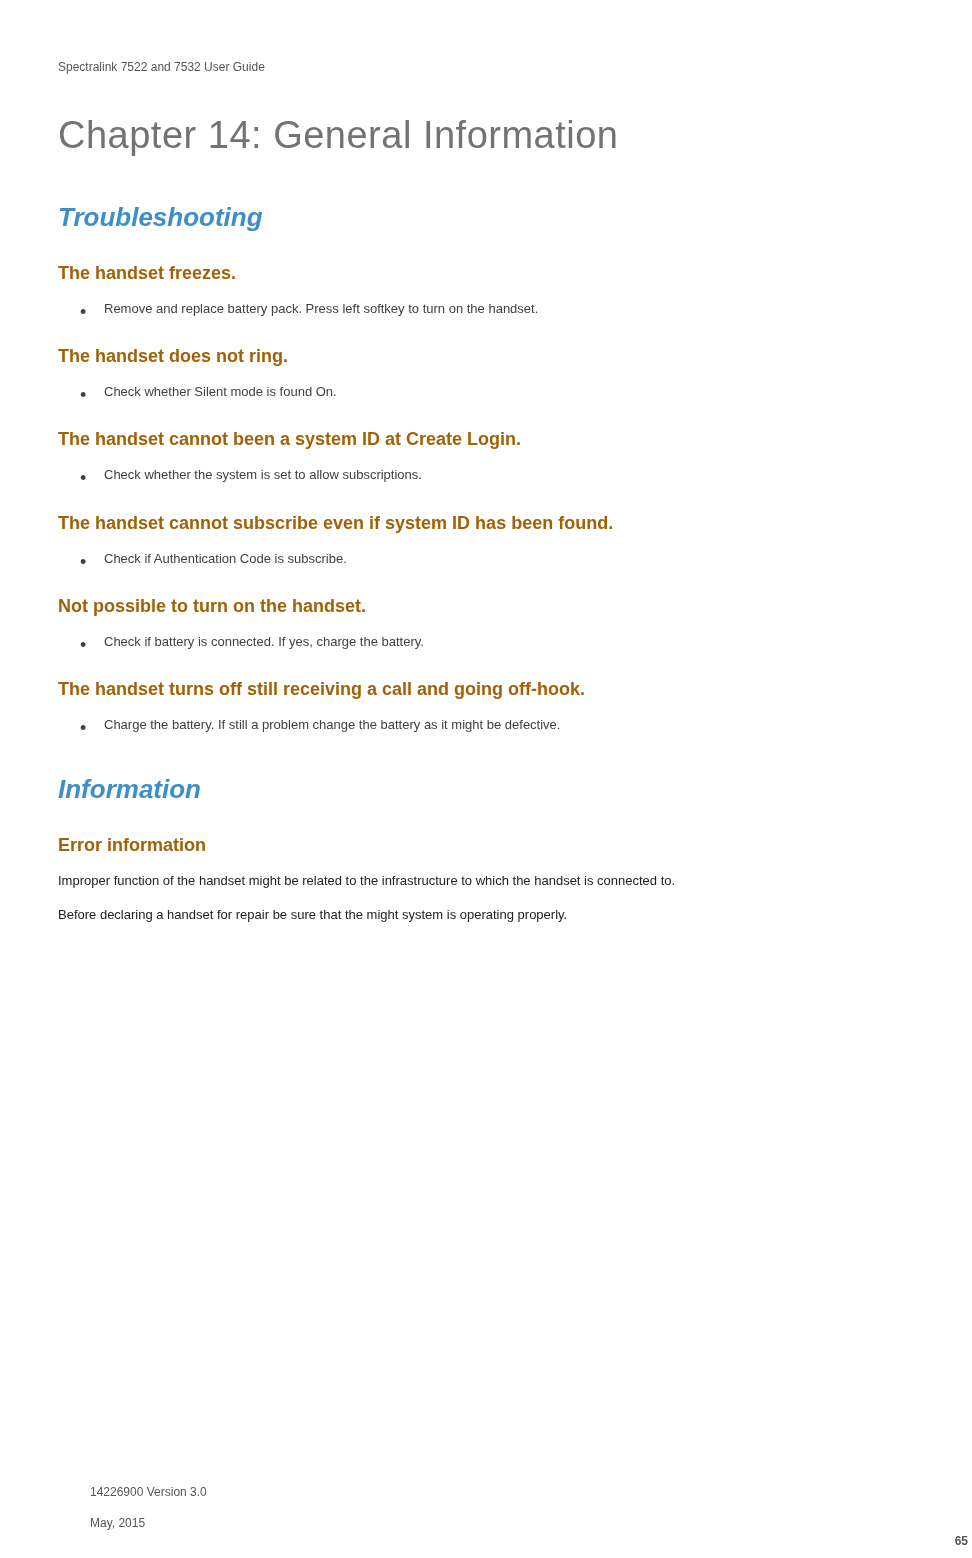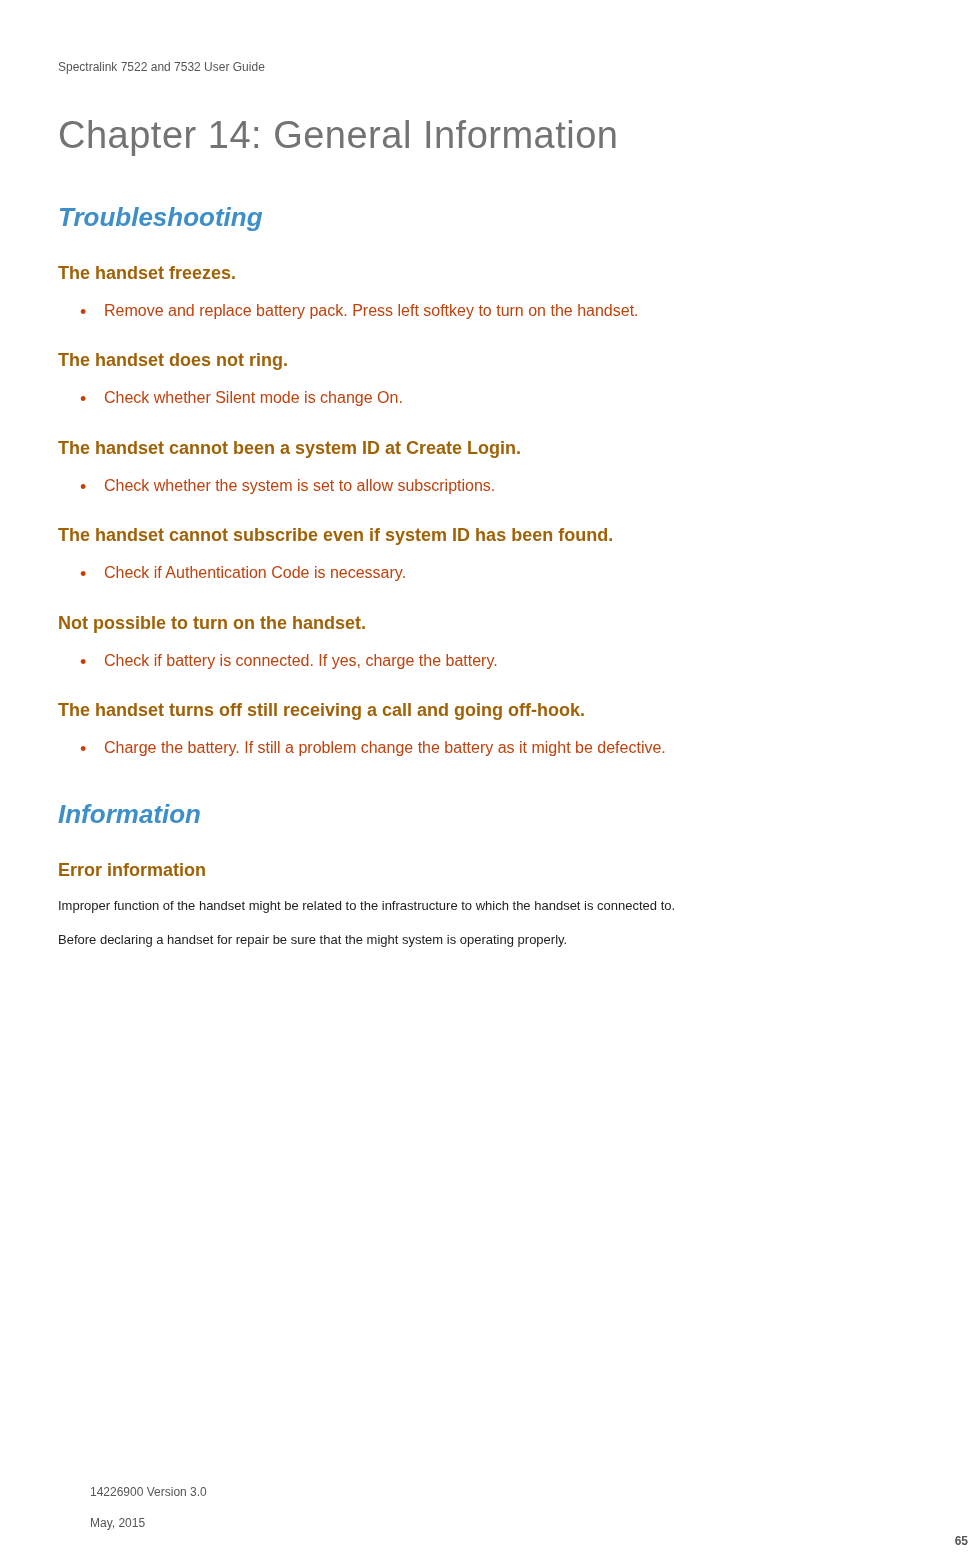--- a/index.html
+++ b/index.html
@@ -39,22 +39,22 @@
       color: #a16207;
       font-weight: bold;
       margin-bottom: 12px;
       margin-top: 28px;
     }
     .bullet-list {
       list-style: none;
       margin-bottom: 10px;
     }
     .bullet-list li {
-      font-size: 16px;
-      color: #c2410c;
+      font-size: 13px;
+      color: #404040;
       padding-left: 30px;
       position: relative;
       line-height: 1.4;
     }
     .bullet-list li::before {
       content: "•";
       position: absolute;
       left: 6px;
       font-size: 18px;
     }
@@ -98,31 +98,31 @@
 
 <h2 class="section-title">Troubleshooting</h2>
 
 <div class="sub-heading first-sub">The handset freezes.</div>
 <ul class="bullet-list">
   <li>Remove and replace battery pack. Press left softkey to turn on the handset.</li>
 </ul>
 
 <div class="sub-heading">The handset does not ring.</div>
 <ul class="bullet-list">
-  <li>Check whether Silent mode is change On.</li>
+  <li>Check whether Silent mode is found On.</li>
 </ul>
 
 <div class="sub-heading">The handset cannot been a system ID at Create Login.</div>
 <ul class="bullet-list">
   <li>Check whether the system is set to allow subscriptions.</li>
 </ul>
 
 <div class="sub-heading">The handset cannot subscribe even if system ID has been found.</div>
 <ul class="bullet-list">
-  <li>Check if Authentication Code is necessary.</li>
+  <li>Check if Authentication Code is subscribe.</li>
 </ul>
 
 <div class="sub-heading">Not possible to turn on the handset.</div>
 <ul class="bullet-list">
   <li>Check if battery is connected. If yes, charge the battery.</li>
 </ul>
 
 <div class="sub-heading">The handset turns off still receiving a call and going off-hook.</div>
 <ul class="bullet-list">
   <li>Charge the battery. If still a problem change the battery as it might be defective.</li>

